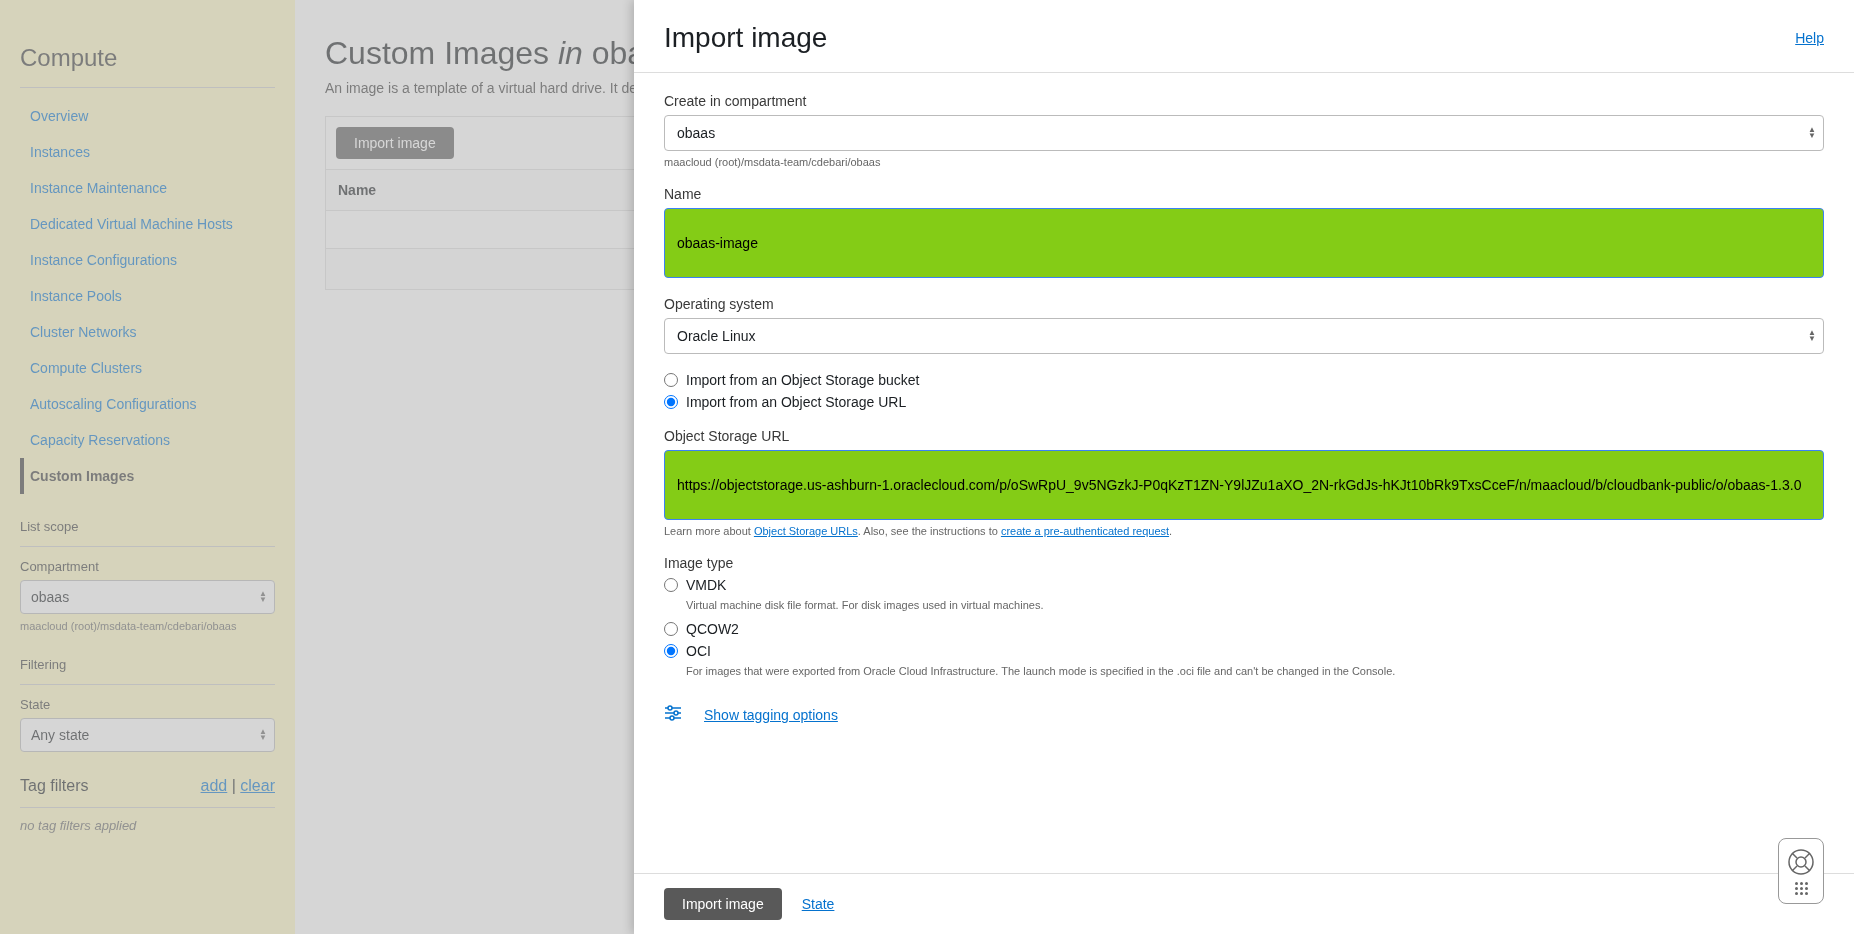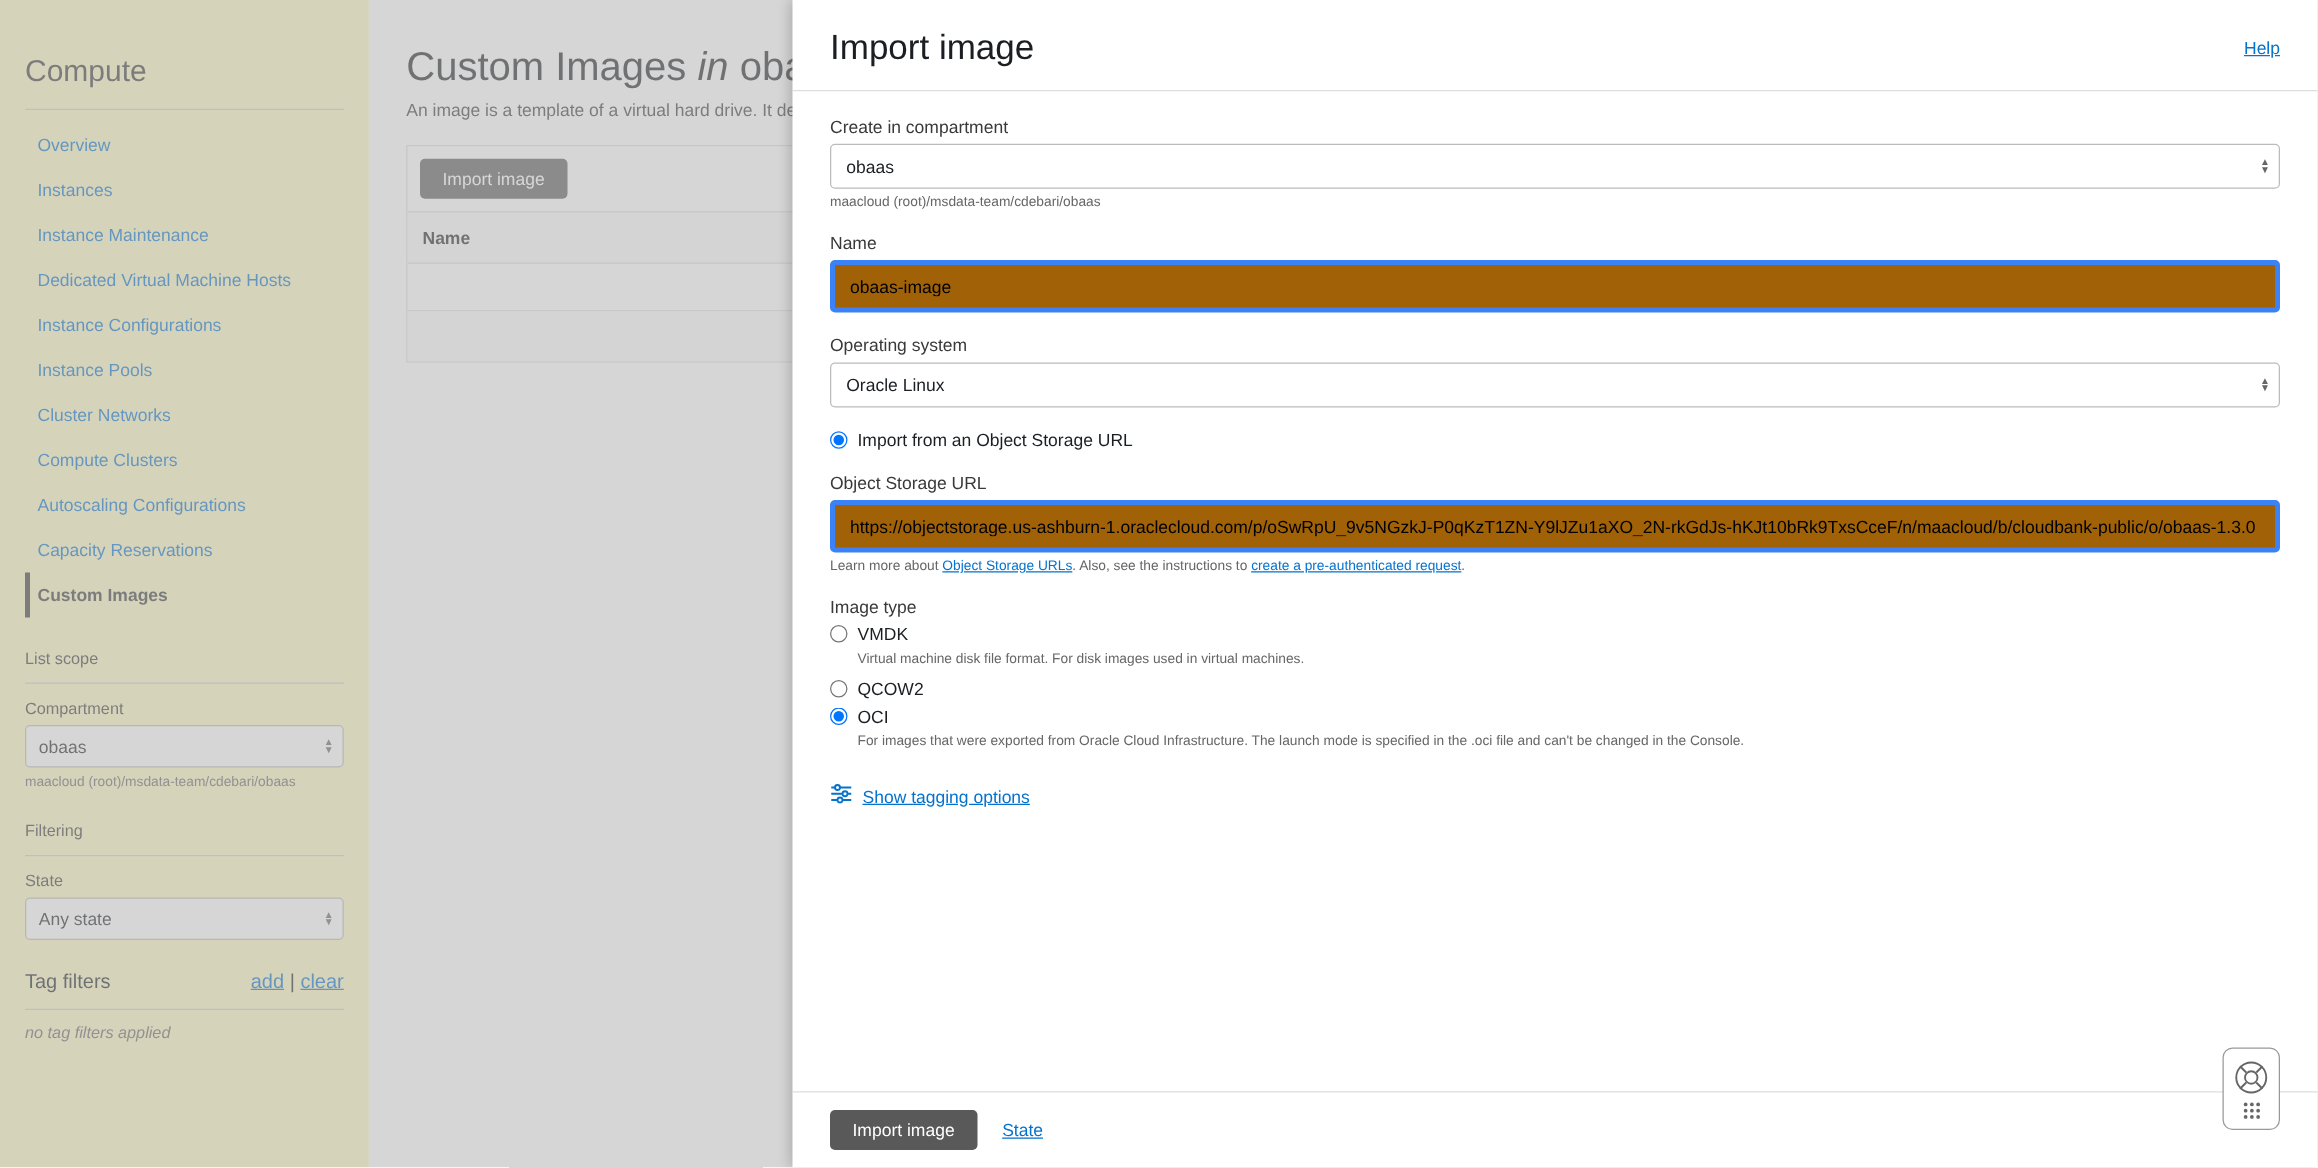--- a/index.html
+++ b/index.html
@@ -223,25 +223,25 @@
       margin-bottom: 18px;
     }
     .form-label {
       display: block;
       font-size: 14px;
       color: #393939;
       margin-bottom: 6px;
     }
     .form-input {
       width: 100%;
-      padding: 9px 12px;
-      border: 4px solid #3b82f6;
+      padding: 26px 12px;
+      border: 1px solid #3b82f6;
       border-radius: 4px;
       font-size: 14px;
-      background: #a16207;
+      background: #84cc16;
     }
     .form-select {
       width: 100%;
       padding: 9px 30px 9px 12px;
       border: 1px solid #bbb;
       border-radius: 4px;
       font-size: 14px;
       background: #fff;
       appearance: none;
     }
@@ -267,21 +267,21 @@
     }
     .radio-desc {
       font-size: 11px;
       color: #666;
       margin-left: 22px;
       margin-bottom: 10px;
     }
     .tagging-row {
       display: flex;
       align-items: center;
-      gap: 8px;
+      gap: 22px;
       margin-top: 28px;
     }
     .tagging-icon {
       color: #0572ce;
     }
     .tagging-link {
       color: #0572ce;
       text-decoration: underline;
       font-size: 14px;
       cursor: pointer;
@@ -429,20 +429,24 @@
     <div class="form-group">
       <label class="form-label">Operating system</label>
       <div class="select-wrapper">
         <div class="form-select">Oracle Linux</div>
         <div class="select-arrows">▲<br>▼</div>
       </div>
     </div>
 
     <div class="form-group">
       <label class="radio-row">
+        <input type="radio" name="source" style="">
+        <span>Import from an Object Storage bucket</span>
+      </label>
+      <label class="radio-row">
         <input type="radio" name="source" checked="" style="">
         <span>Import from an Object Storage URL</span>
       </label>
     </div>
 
     <div class="form-group">
       <label class="form-label">Object Storage URL</label>
       <input class="form-input" type="text" value="https://objectstorage.us-ashburn-1.oraclecloud.com/p/oSwRpU_9v5NGzkJ-P0qKzT1ZN-Y9lJZu1aXO_2N-rkGdJs-hKJt10bRk9TxsCceF/n/maacloud/b/cloudbank-public/o/obaas-1.3.0" style="">
       <div class="form-hint">
         <span>Learn more about </span><a>Object Storage URLs</a><span>. Also, see the instructions to </span><a>create a pre-authenticated request</a><span>.</span>

